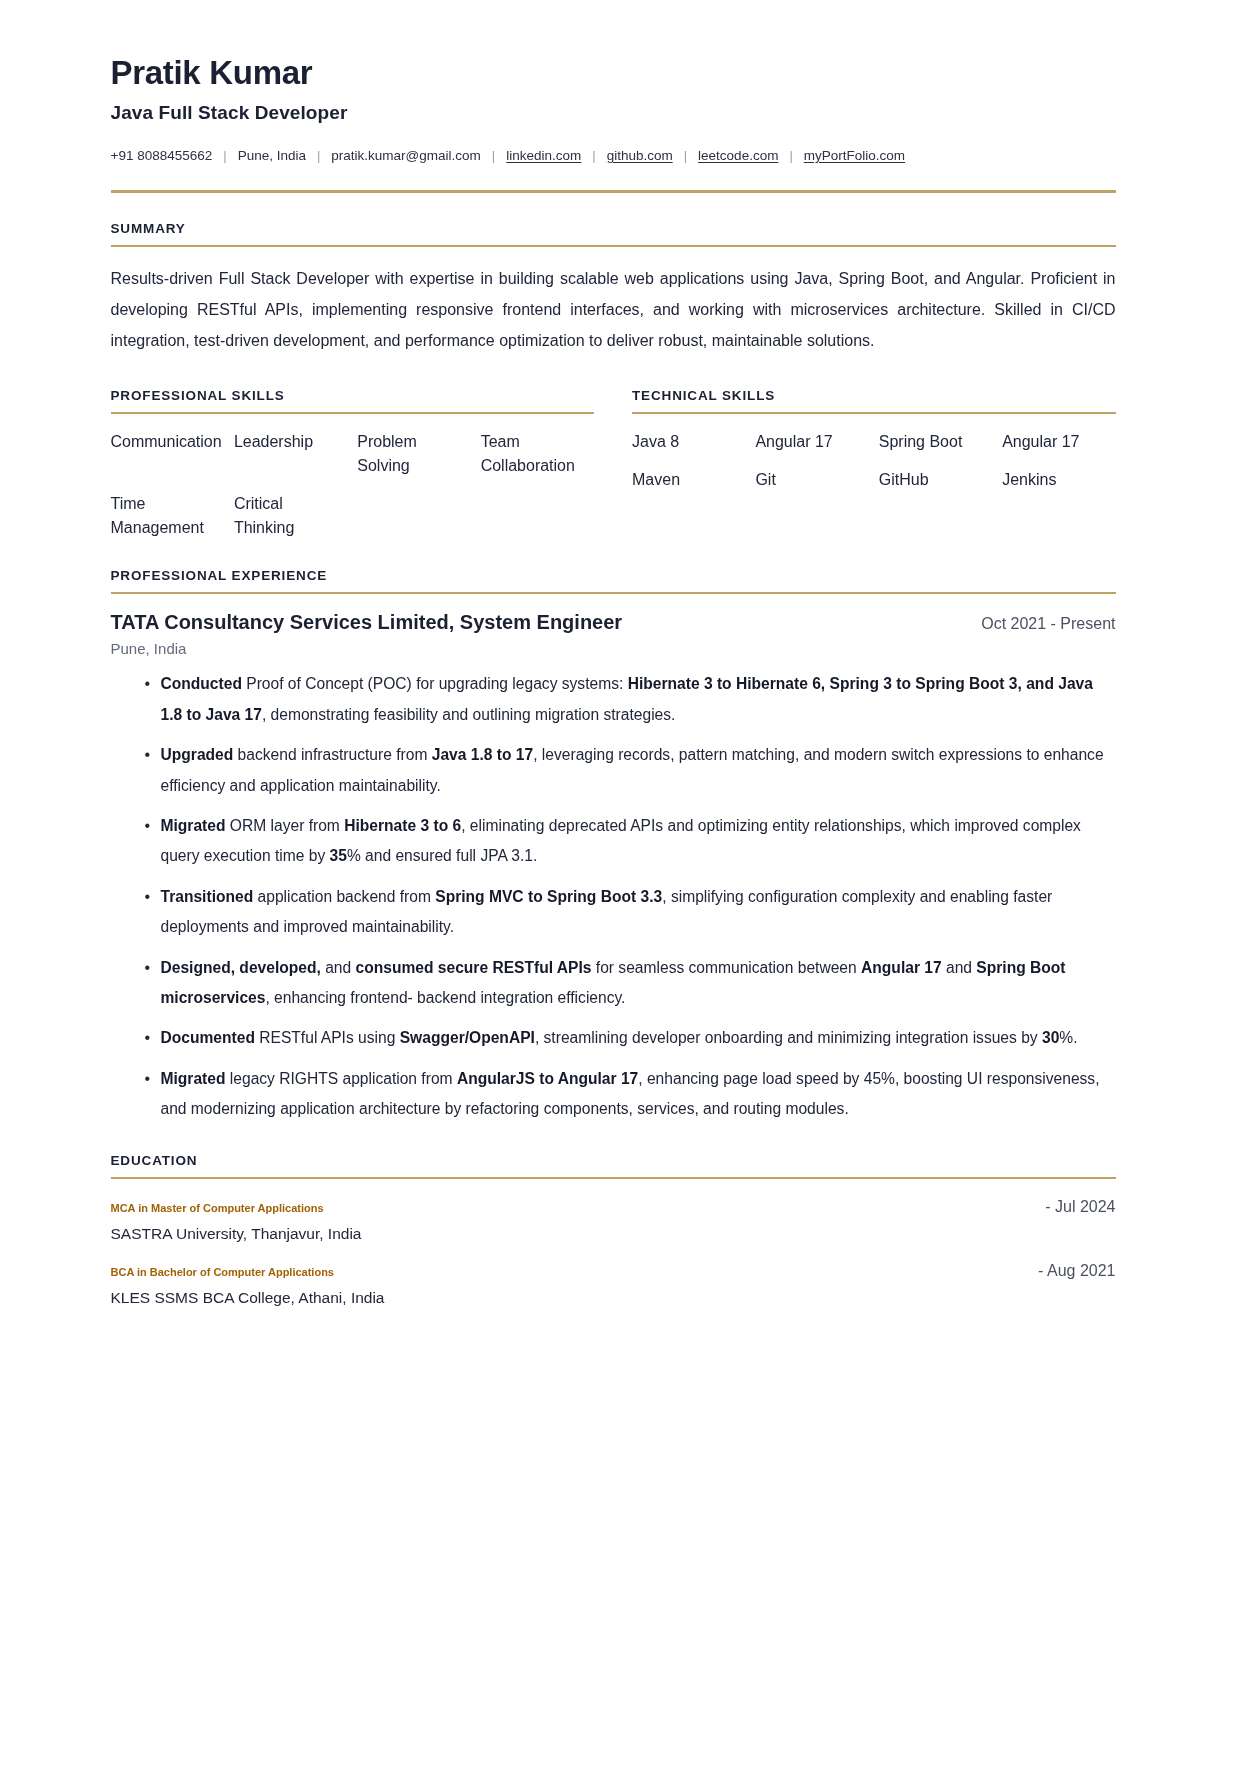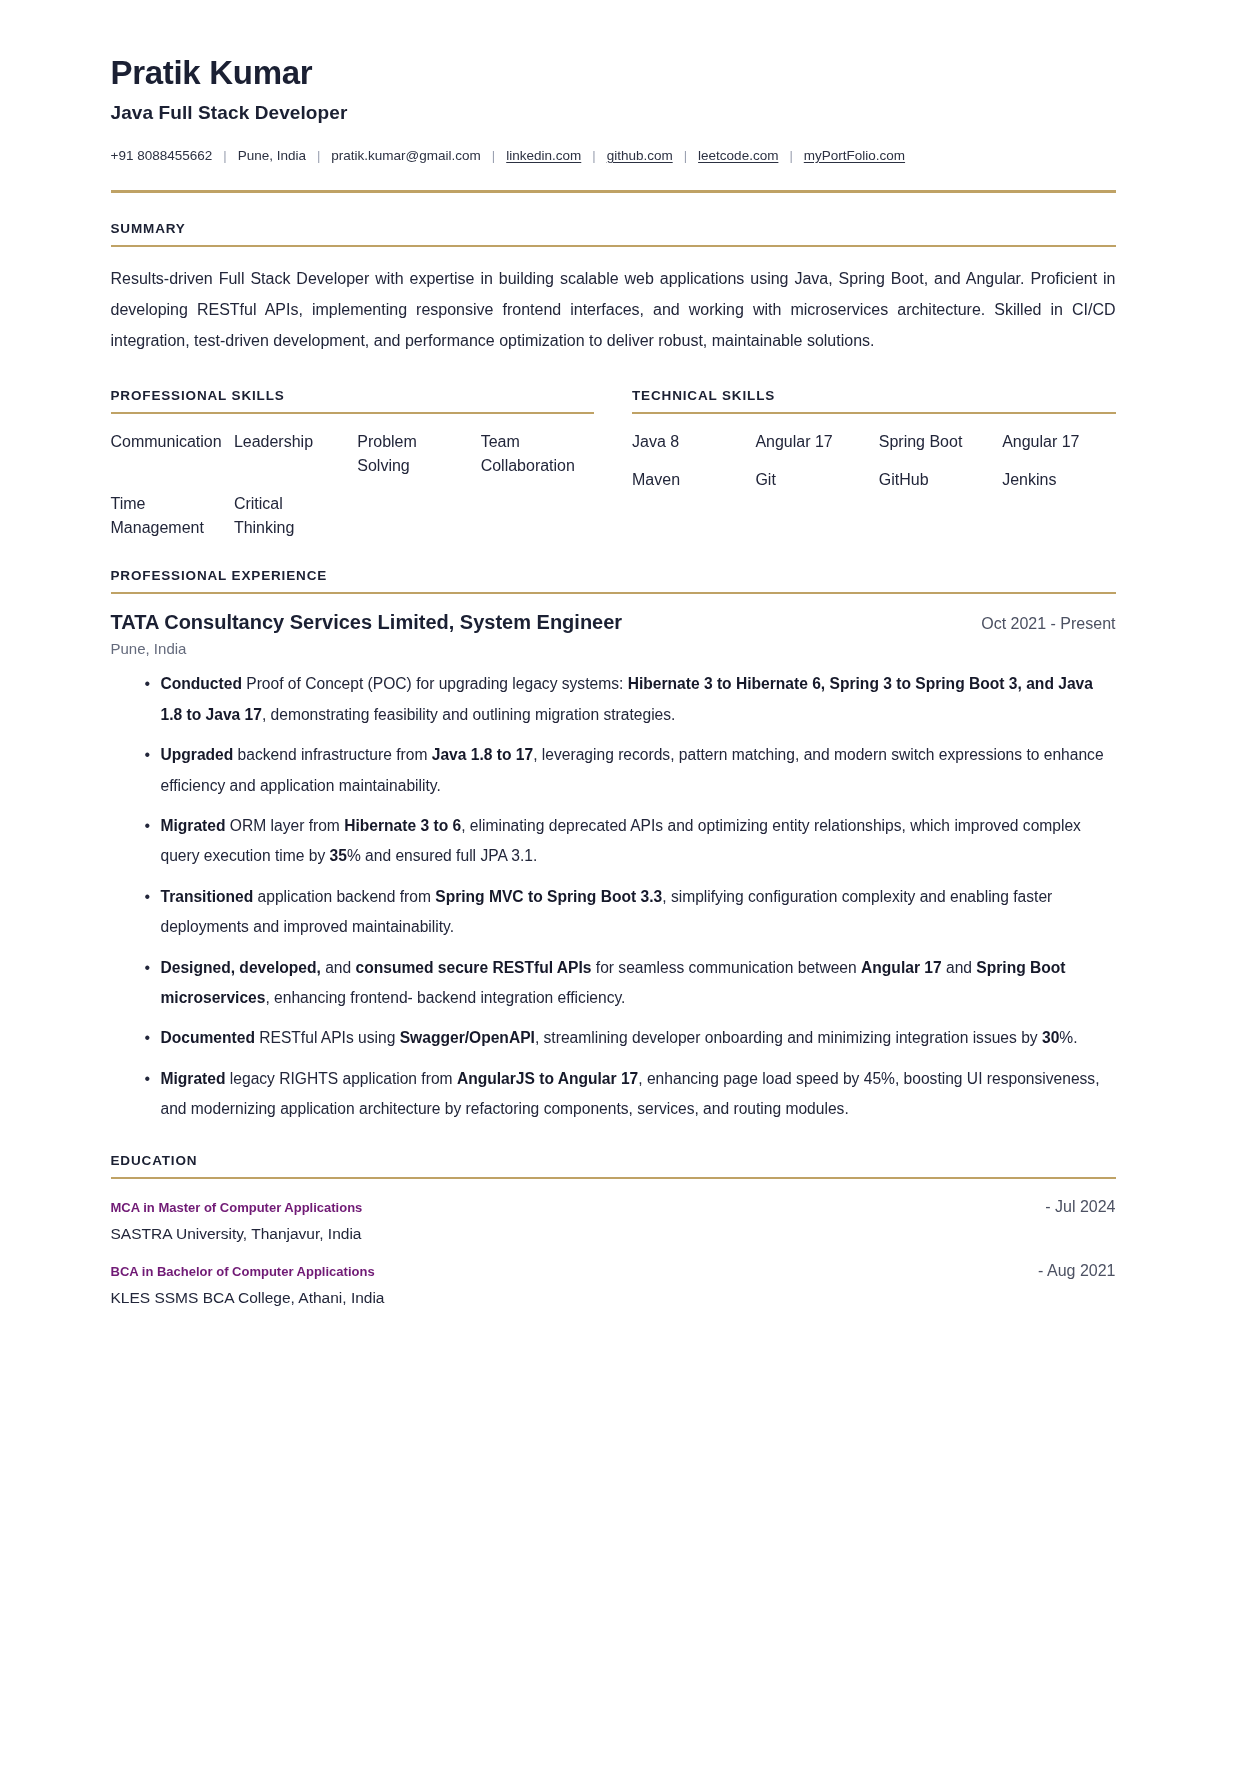--- a/index.html
+++ b/index.html
@@ -151,23 +151,23 @@
 
   
   .edu-entry { margin-top: 19px; }
   .edu-head {
     display: flex;
     justify-content: space-between;
     align-items: baseline;
     gap: 20px;
   }
   .edu-degree {
-    font-size: 13px;
-    font-weight: bold;
-    color: #701a75;
+    font-size: 11px;
+    font-weight: bold;
+    color: #a16207;
     text-align: right;
   }
   .edu-date {
     font-size: 16px;
     color: #4c5162;
     white-space: nowrap;
   }
   .edu-school {
     font-size: 15.5px;
     color: #22263a;

